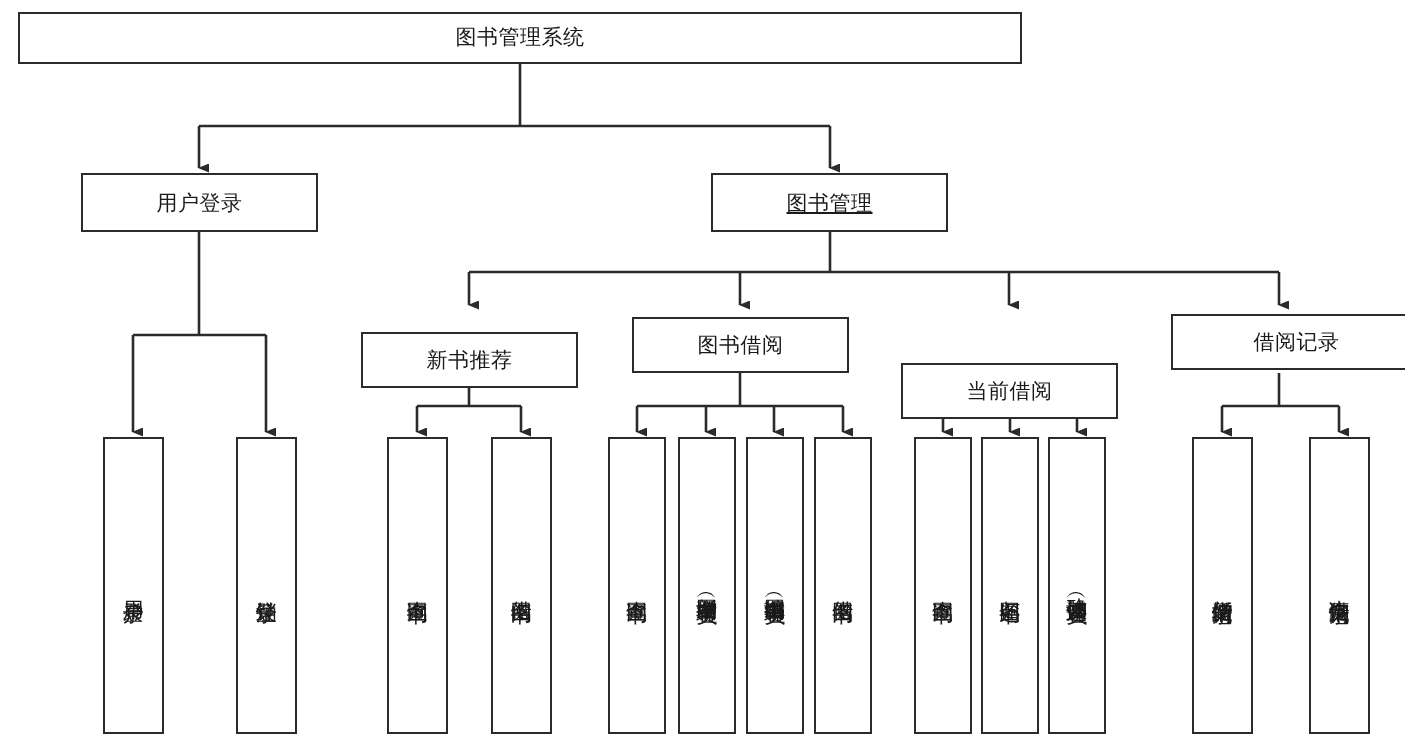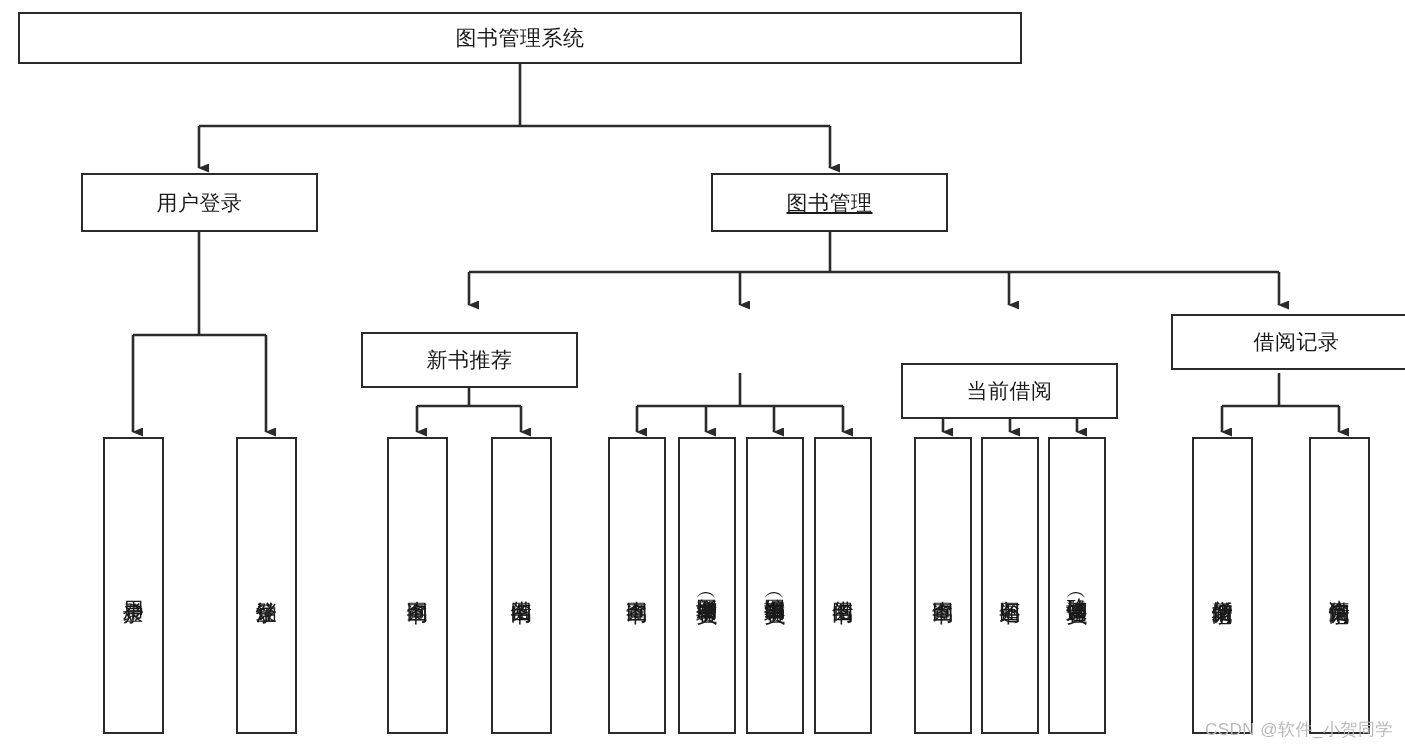--- a/index.html
+++ b/index.html
@@ -115,33 +115,36 @@
       <path d="M1010,406 L1010,432" marker-end="url(#arrowhead)"></path>
       <path d="M1077,406 L1077,432" marker-end="url(#arrowhead)"></path>
 
       <path d="M1279,373 L1279,406"></path>
       <path d="M1222,406 L1339,406"></path>
       <path d="M1222,406 L1222,432" marker-end="url(#arrowhead)"></path>
       <path d="M1339,406 L1339,432" marker-end="url(#arrowhead)"></path>
     </g>
   </svg>
 
-  <div class="node-box node-h" style="left:18px; top:12px; width:1004px; height:52px;">
+  <div class="node-box node-h" style="left:18px; top:12px; width:1004px; height:52px;font-family:Liberation Serif, serif;">
     <span>图书管理系统</span>
   </div>
 
   <div class="node-box node-h" style="left:81px; top:173px; width:237px; height:59px;">
     <span>用户登录</span>
   </div>
   <div class="node-box node-h" style="left:711px; top:173px; width:237px; height:59px;text-decoration:underline;">
     <span>图书管理</span>
   </div>
 
   <div class="node-box node-h" style="left:361px; top:332px; width:217px; height:56px;">
     <span>新书推荐</span>
+  </div>
+  <div class="node-box node-h" style="left:632px; top:317px; width:217px; height:56px;">
+    <span>图书借阅</span>
   </div>
   <div class="node-box node-h" style="left:901px; top:317px; width:217px; height:56px;margin-top:46px;">
     <span>当前借阅</span>
   </div>
   <div class="node-box node-h" style="left:1171px; top:314px; width:251px; height:56px;">
     <span>借阅记录</span>
   </div>
 
   <div class="node-box node-v" style="left:103px; top:437px; width:61px; height:297px;">
     <span>用户登录</span>
@@ -180,15 +183,14 @@
     <span>确认归还（管理员）</span>
   </div>
 
   <div class="node-box node-v" style="left:1192px; top:437px; width:61px; height:297px;">
     <span>新增借阅记录</span>
   </div>
   <div class="node-box node-v" style="left:1309px; top:437px; width:61px; height:297px;">
     <span>查询借阅记录</span>
   </div>
 
-  <div class="watermark">CSDN @软件_小贺同学</div>
 
 </div>
 
 </body></html>

